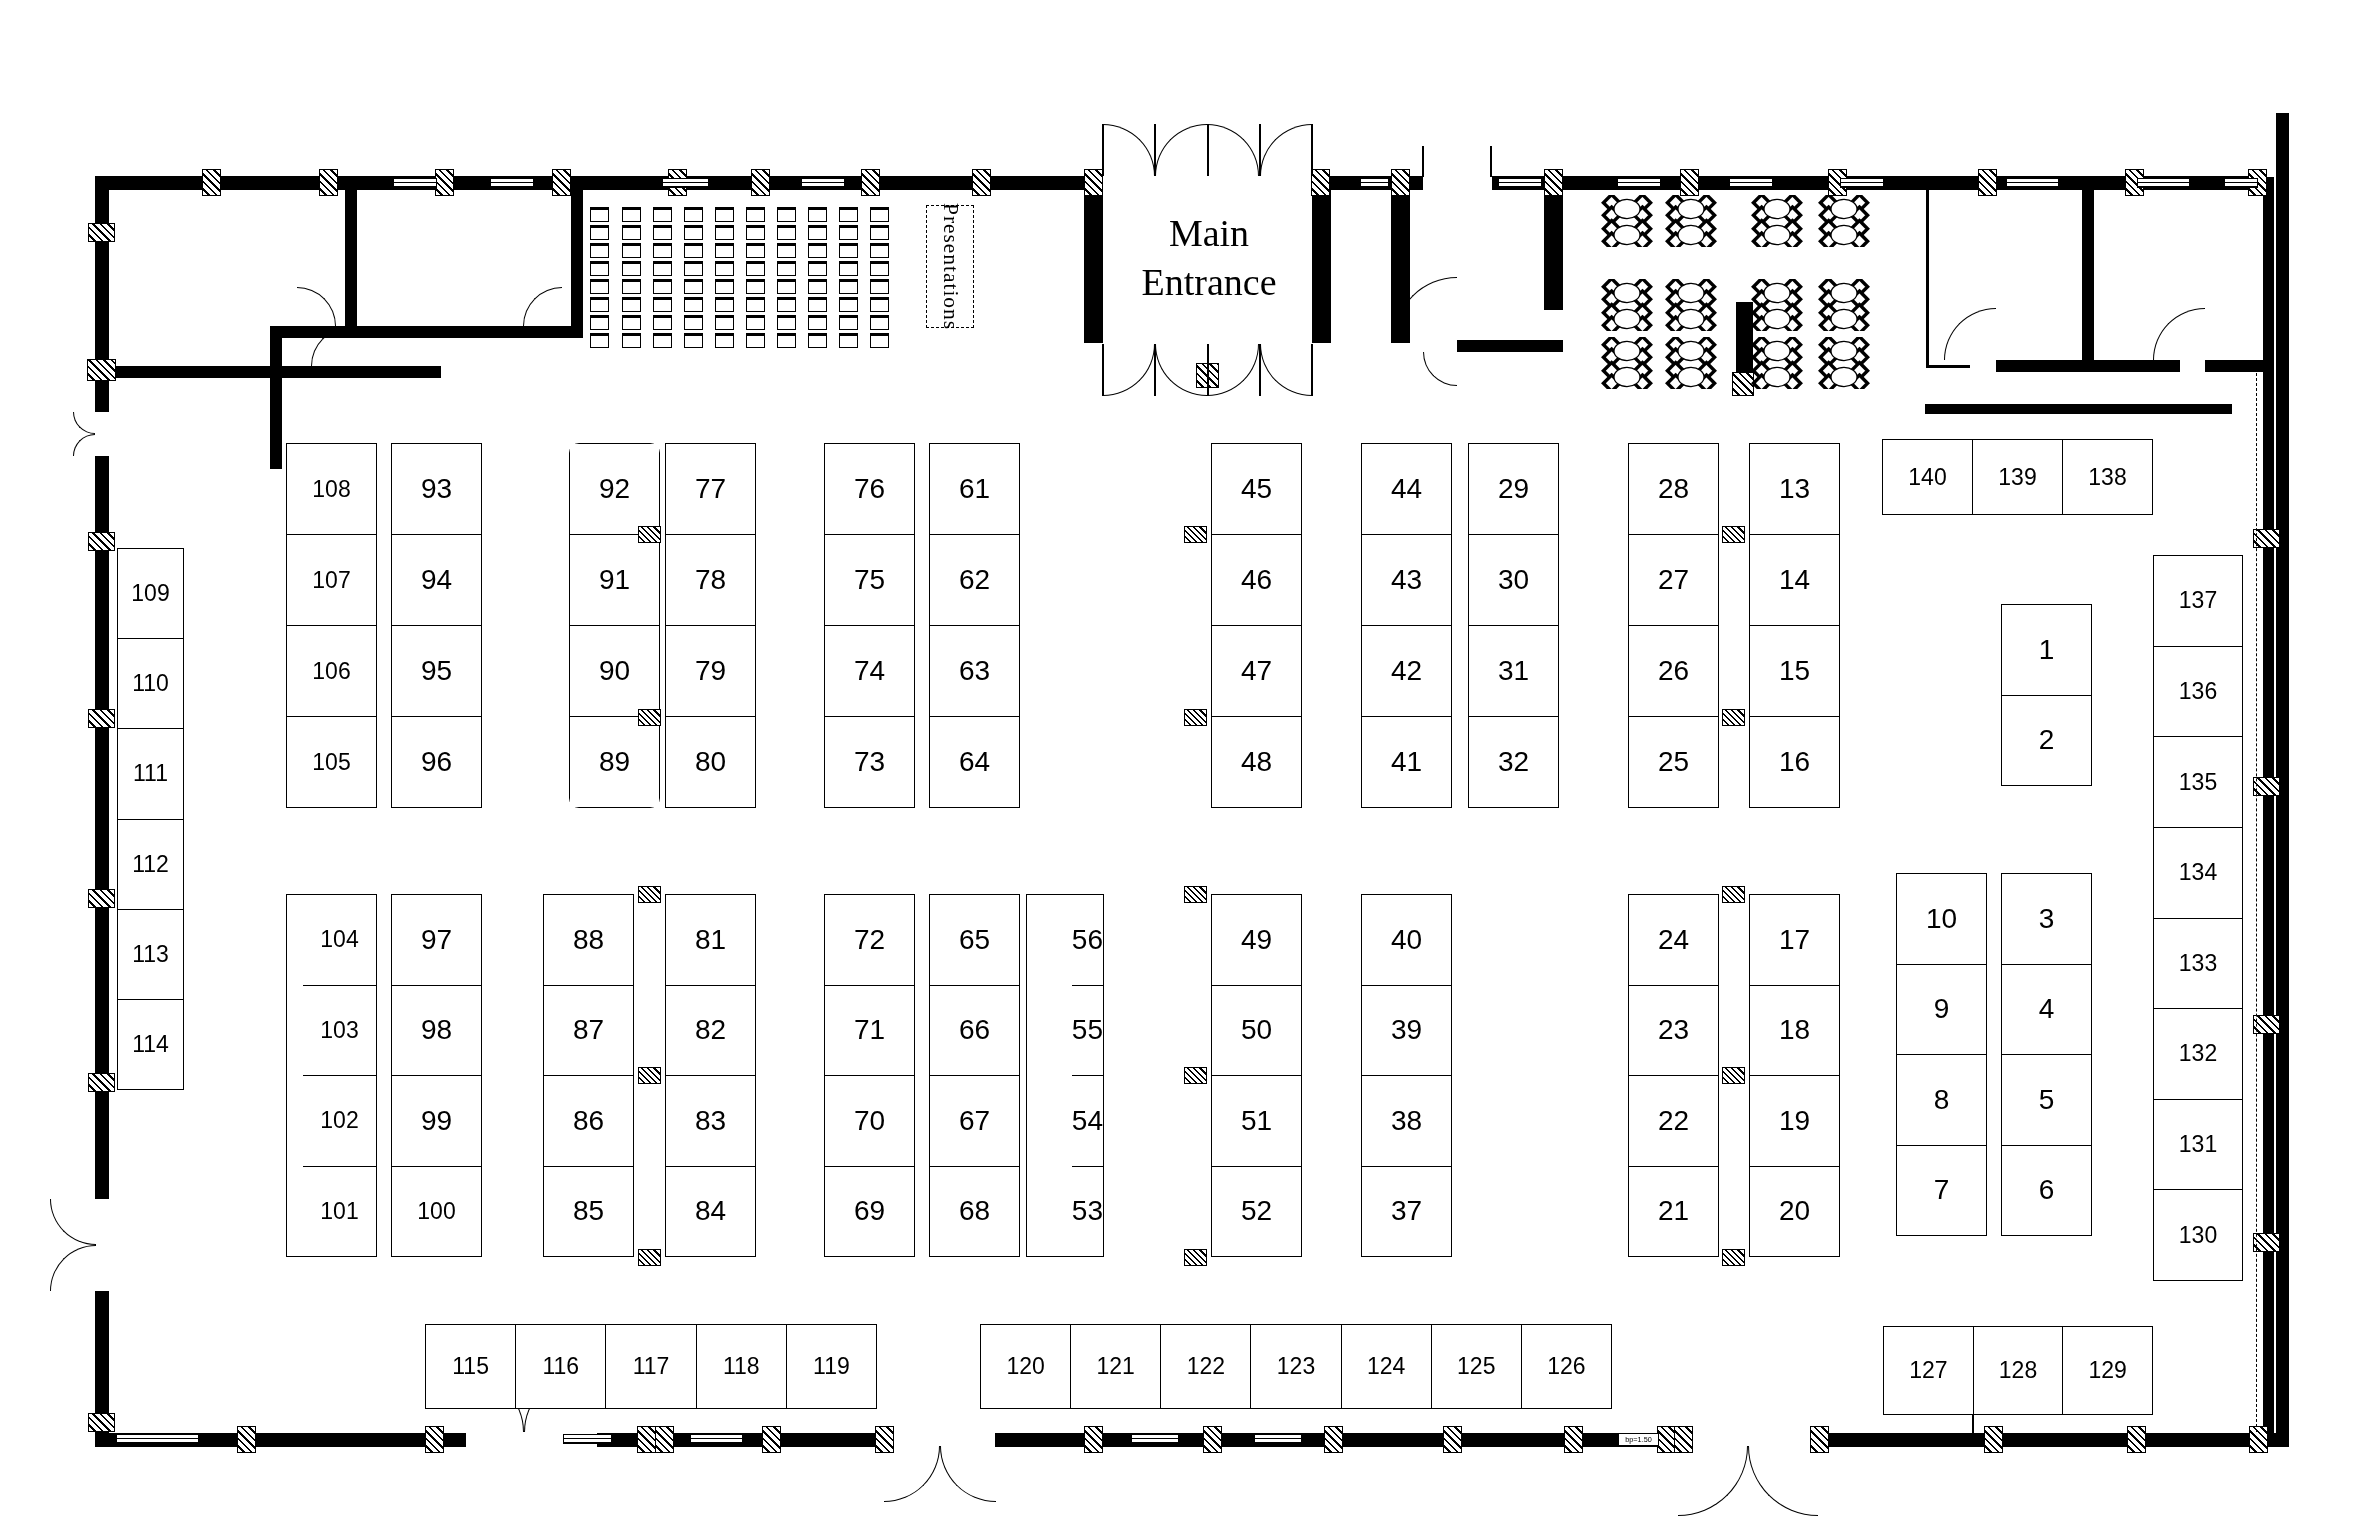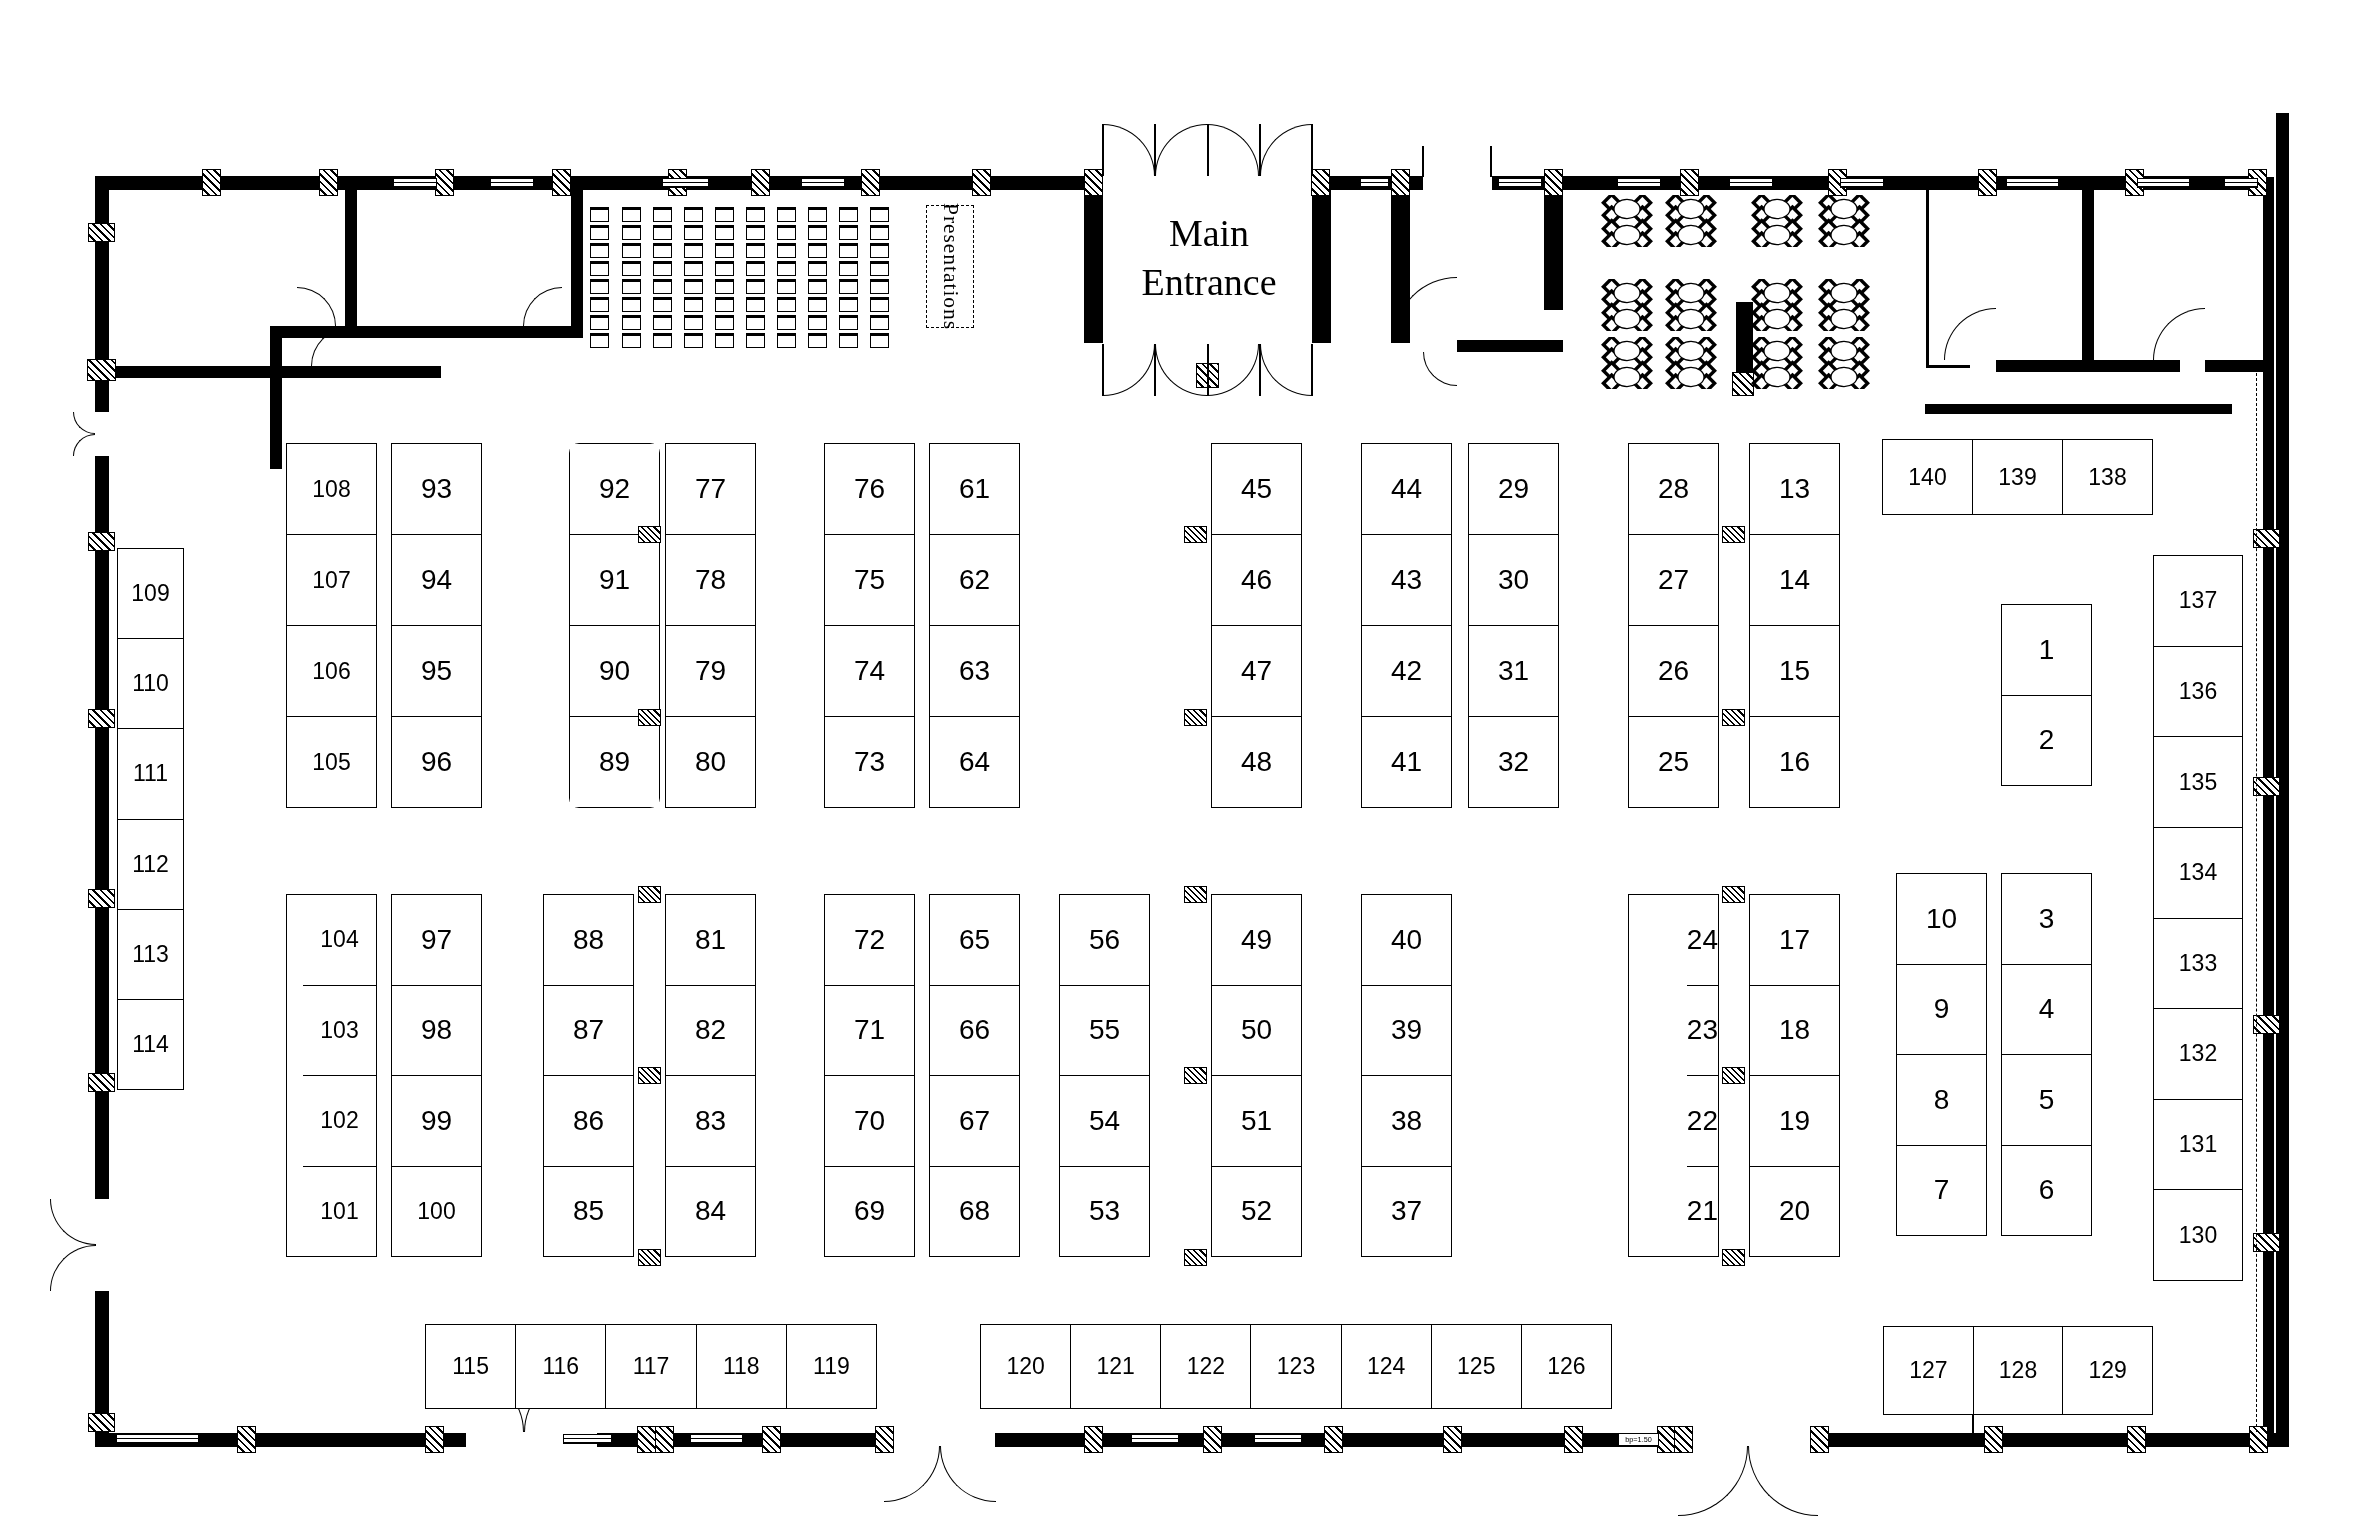--- a/index.html
+++ b/index.html
@@ -504,39 +504,39 @@
       <div class="booth fs2">71</div>
       <div class="booth fs2">70</div>
       <div class="booth fs2">69</div>
     </div>
     <div class="booth-col" style="left: 929px; top: 894px; width: 91px; height: 363px;">
       <div class="booth fs2">65</div>
       <div class="booth fs2">66</div>
       <div class="booth fs2">67</div>
       <div class="booth fs2">68</div>
     </div>
-    <div class="booth-col" style="left: 1059px; top: 894px; width: 91px; height: 363px;">
+    <div class="booth-col" style="left: 1026px; top: 894px; width: 78px; height: 363px; align-items: flex-end;">
       <div class="booth fs2">56</div>
       <div class="booth fs2">55</div>
       <div class="booth fs2">54</div>
       <div class="booth fs2">53</div>
     </div>
     <div class="booth-col" style="left: 1211px; top: 894px; width: 91px; height: 363px;">
       <div class="booth fs2">49</div>
       <div class="booth fs2">50</div>
       <div class="booth fs2">51</div>
       <div class="booth fs2">52</div>
     </div>
     <div class="booth-col" style="left: 1361px; top: 894px; width: 91px; height: 363px;">
       <div class="booth fs2">40</div>
       <div class="booth fs2">39</div>
       <div class="booth fs2">38</div>
       <div class="booth fs2">37</div>
     </div>
-    <div class="booth-col" style="left: 1628px; top: 894px; width: 91px; height: 363px; align-items: flex-end;">
+    <div class="booth-col" style="left: 1628px; top: 894px; width: 91px; height: 363px;">
       <div class="booth fs2">24</div>
       <div class="booth fs2">23</div>
       <div class="booth fs2">22</div>
       <div class="booth fs2">21</div>
     </div>
     <div class="booth-col" style="left: 1749px; top: 894px; width: 91px; height: 363px;">
       <div class="booth fs2">17</div>
       <div class="booth fs2">18</div>
       <div class="booth fs2">19</div>
       <div class="booth fs2">20</div>

